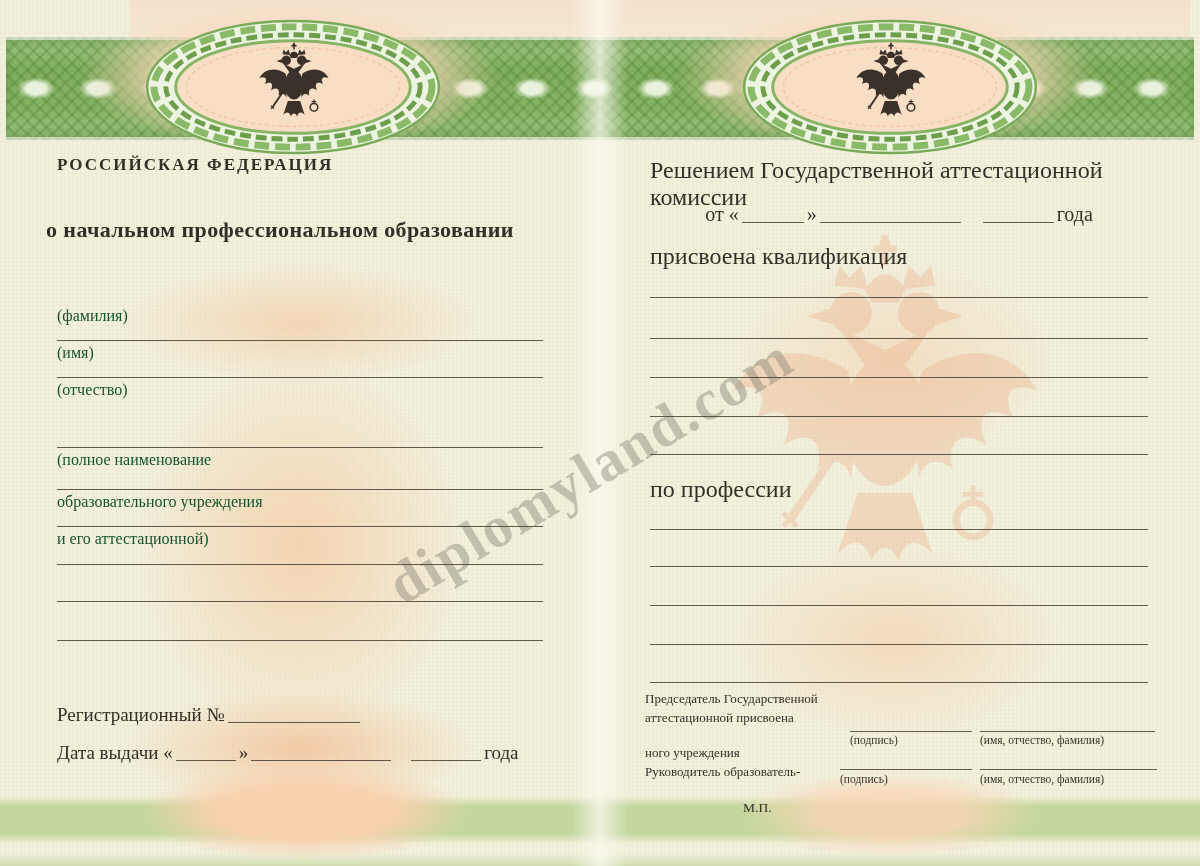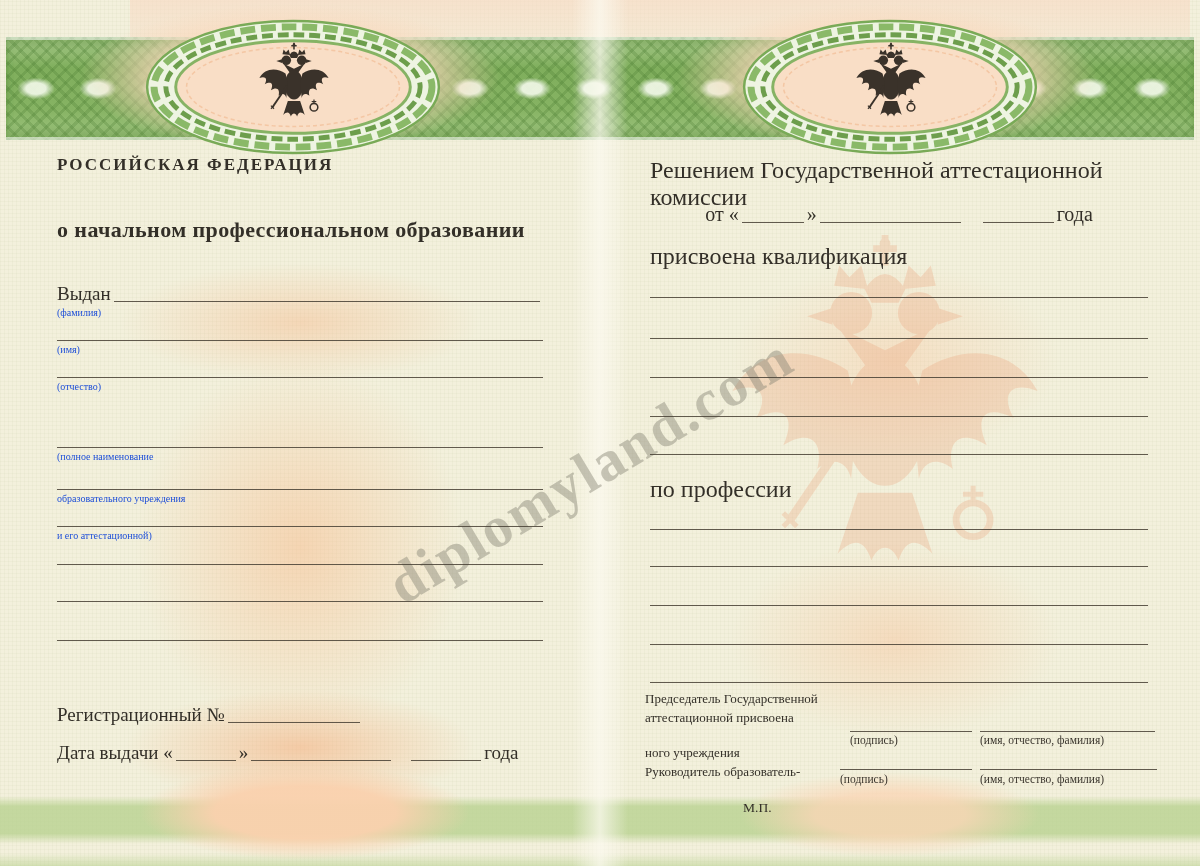--- a/index.html
+++ b/index.html
@@ -57,21 +57,21 @@
     display:flex;align-items:center;justify-content:center;pointer-events:none;
     transform:rotate(-31deg);
     font-size:58px;font-weight:bold;letter-spacing:2px;color:rgba(136,133,118,.45);}
   
   .abs{position:absolute;z-index:5;}
   .center{text-align:left;}
   .country{font-size:17px;font-weight:bold;letter-spacing:2px;}
   .title{font-size:38px;font-weight:bold;}
   .subtitle{font-size:22px;font-weight:bold;letter-spacing:.4px;}
   .lbl-r{font-size:24px;}
-  .hint{font-size:10px;color:#1d4ed8;}
+  .hint{font-size:16px;color:#14532d;}
   .hint-sm{font-size:11.5px;color:#3b362e;white-space:nowrap;}
   .rule{position:absolute;z-index:5;height:0;border-top:1.4px solid rgba(70,64,52,.85);}
   .row{position:absolute;z-index:5;display:flex;align-items:flex-end;font-size:19px;}
   .row-r{font-size:20px;}
   .fl{display:inline-block;border-bottom:1.4px solid rgba(70,64,52,.85);height:6px;margin:0 3px 3px 3px;}
   .grow{flex:1;}
   .sp{display:inline-block;}
   .sigblock{font-size:13px;line-height:18.5px;}
   .mp{font-size:13.5px;}
 </style>
@@ -141,26 +141,22 @@
 
   <div class="bottom-band"></div>
   <div class="bottom-band2"></div>
   <div class="blob-bl"></div>
   <div class="blob-br"></div>
   <div class="fold"></div>
 
   <div class="watermark">diplomyland.com</div>
 
   <div class="abs center country" style="left:57px;top:155px;width:486px">РОССИЙСКАЯ ФЕДЕРАЦИЯ</div>
-  <div class="abs center subtitle" style="left:57px;top:217px;width:486px">о начальном профессиональном образовании</div>
-
-  <div class="row" style="left:57px;top:283px;width:486px">
-    <span>Выдан</span>
-    <span class="fl grow"></span>
-  </div>
+  <div class="abs center subtitle" style="left:46px;top:217px;width:486px">о начальном профессиональном образовании</div>
+
   <div class="abs center hint" style="left:57px;top:307px;width:486px">(фамилия)</div>
 
   <div class="rule" style="left:57px;top:340px;width:486px"></div>
   <div class="abs center hint" style="left:57px;top:344px;width:486px">(имя)</div>
 
   <div class="rule" style="left:57px;top:377px;width:486px"></div>
   <div class="abs center hint" style="left:57px;top:381px;width:486px">(отчество)</div>
 
   <div class="rule" style="left:57px;top:447px;width:486px"></div>
   <div class="abs center hint" style="left:57px;top:451px;width:486px">(полное наименование</div>

